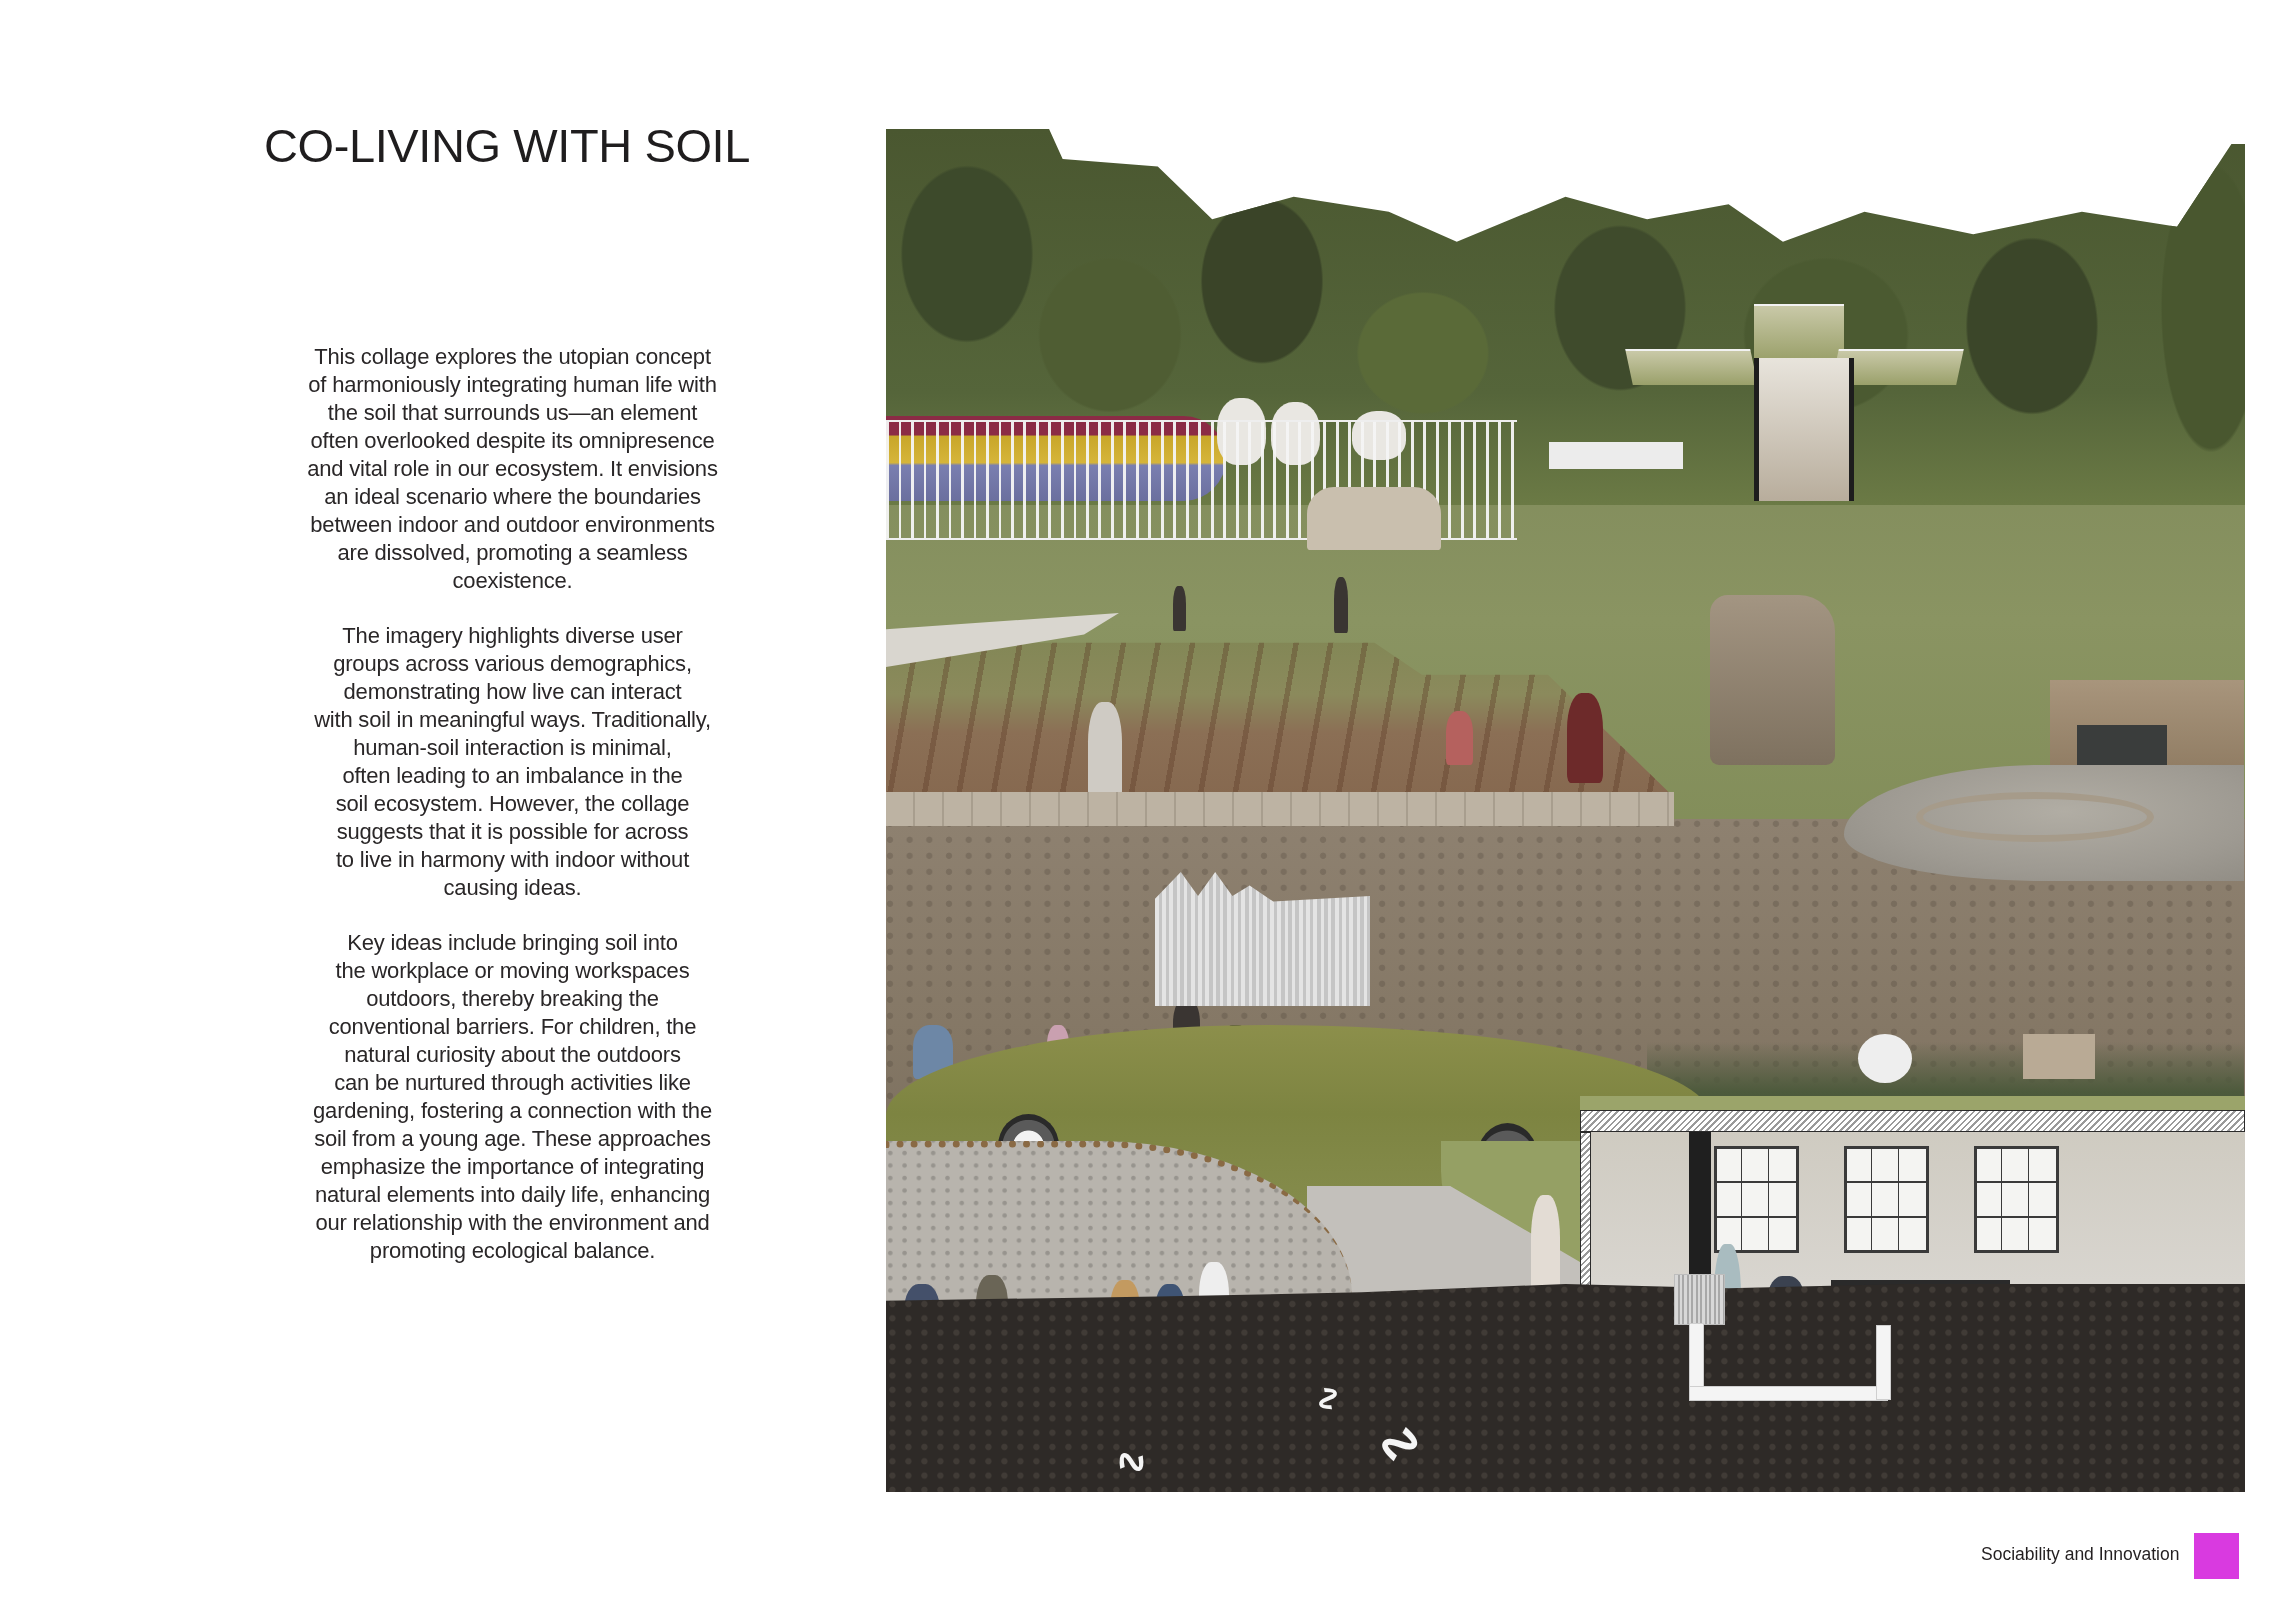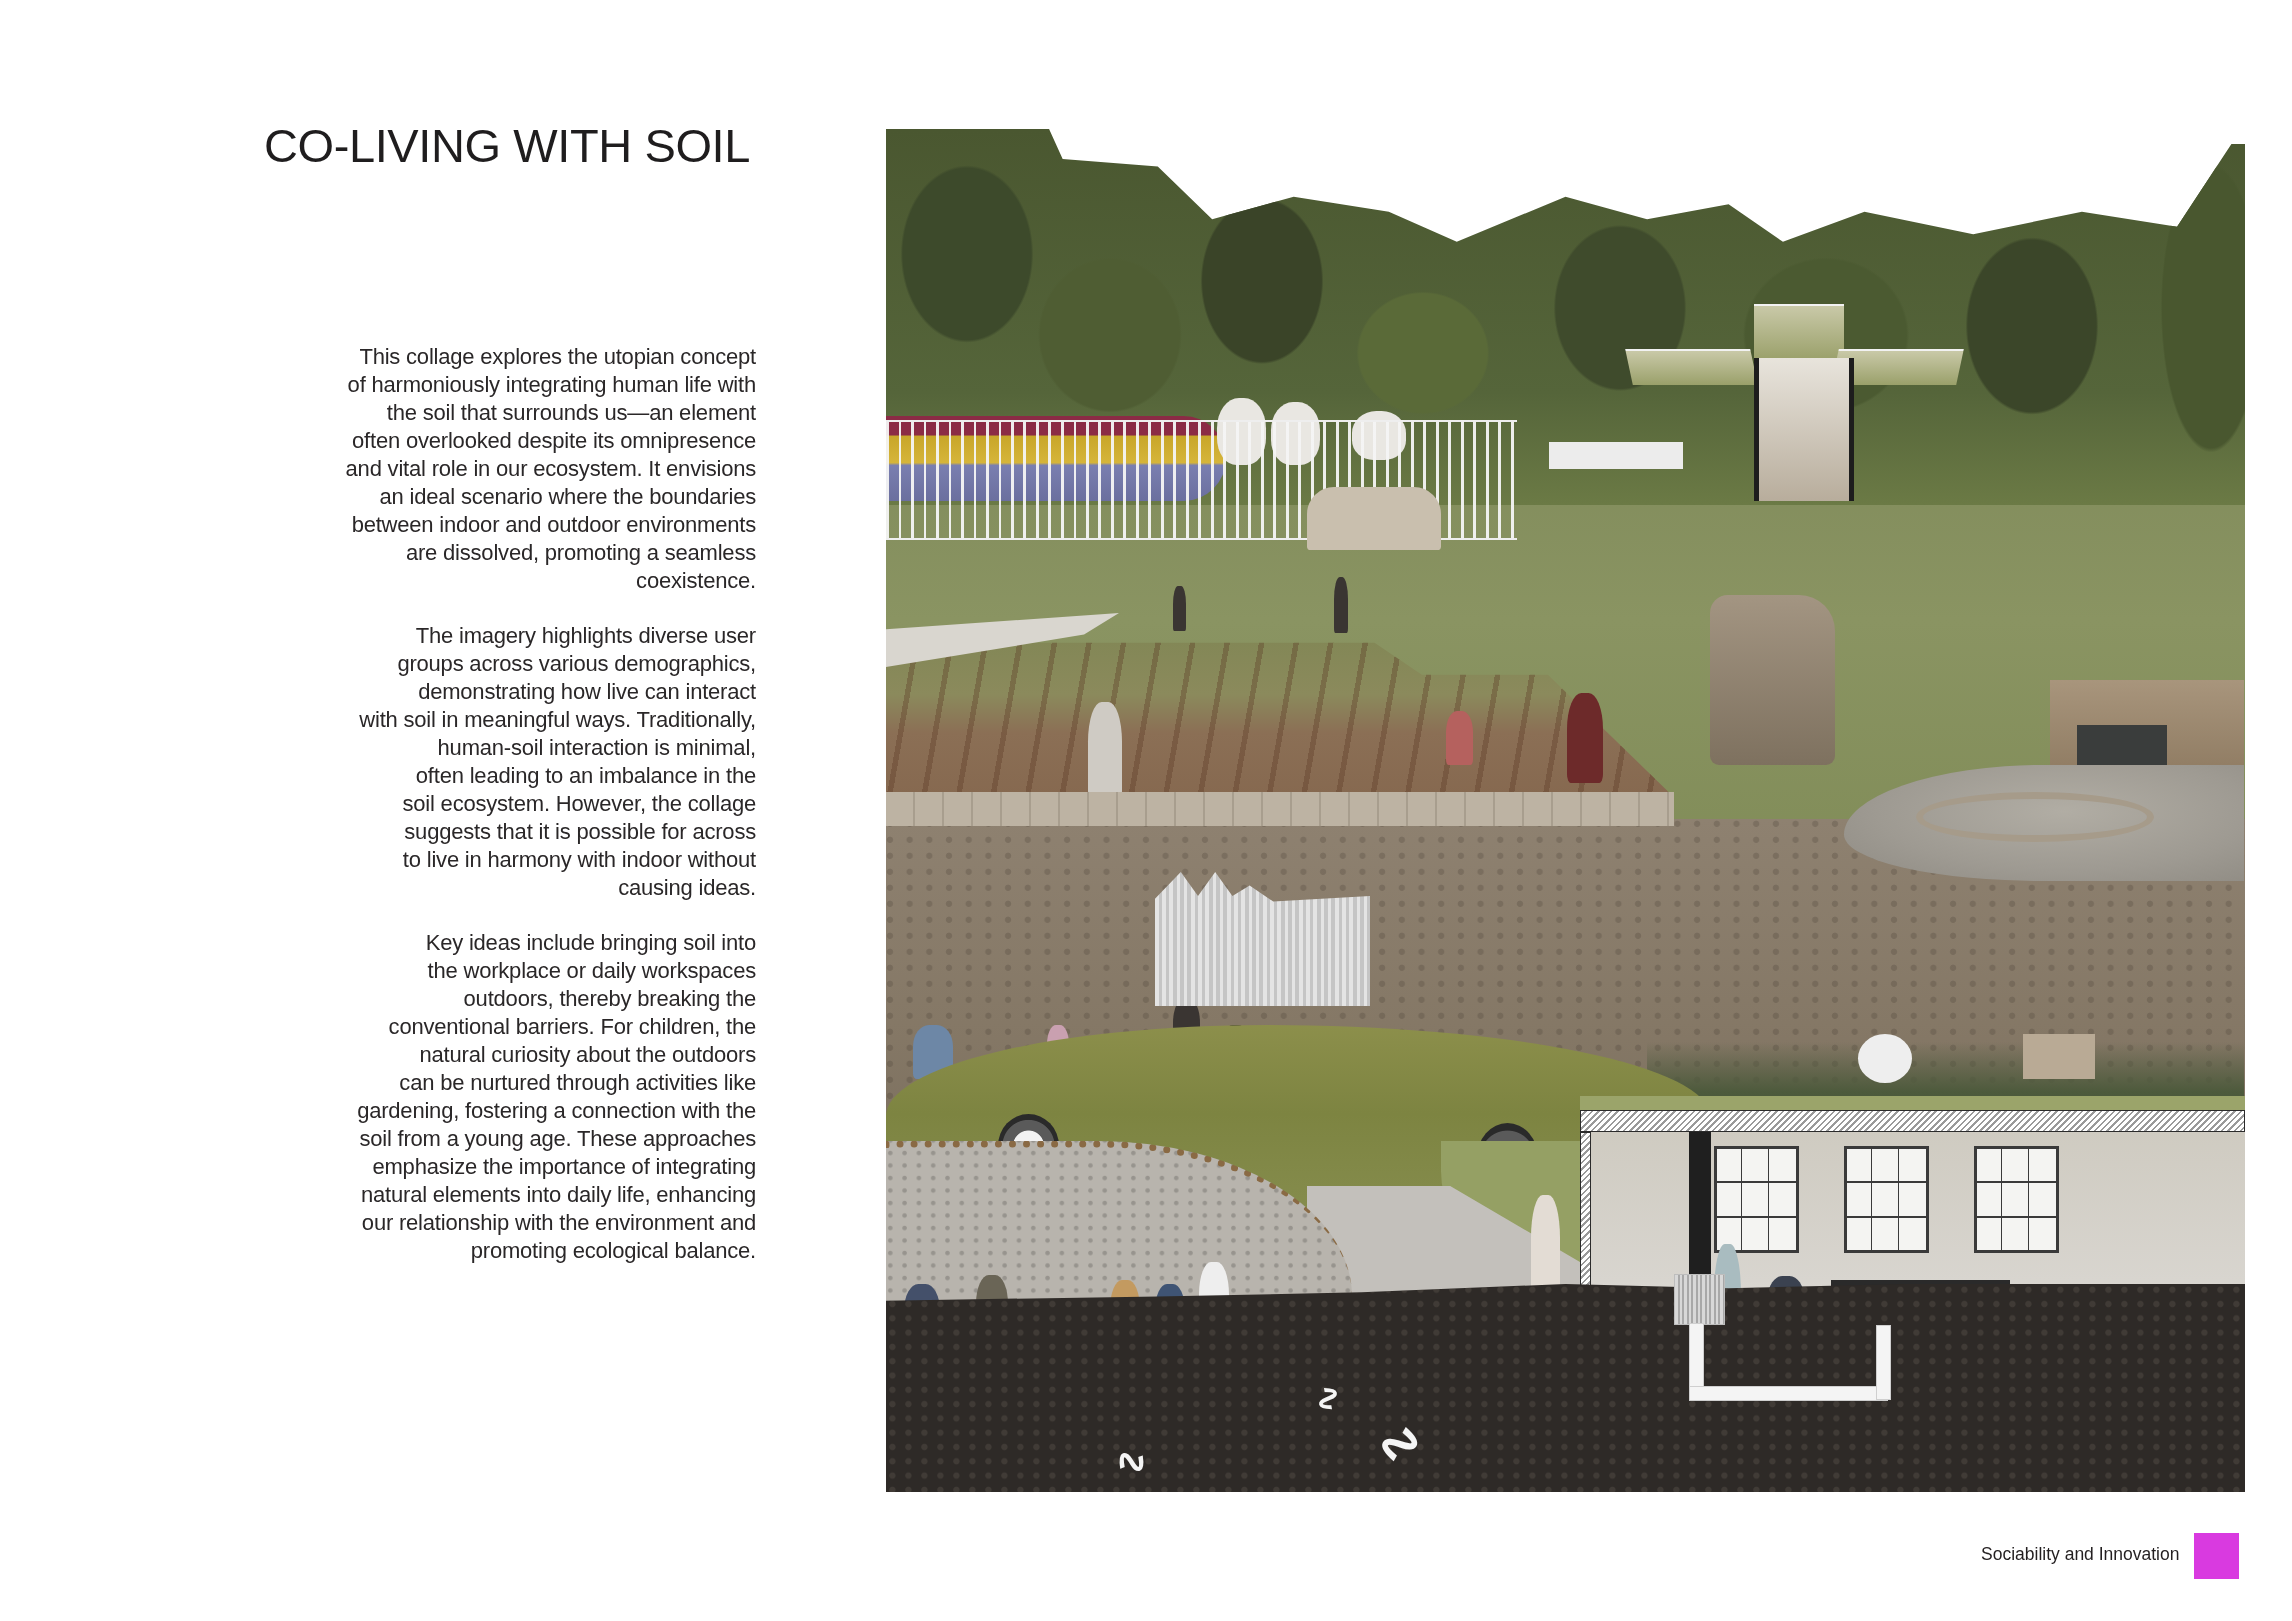--- a/index.html
+++ b/index.html
@@ -2,21 +2,21 @@
 <html style="font-size:14.3px"><head>
 <meta charset="utf-8">
 <style>
   html, body { margin: 0; padding: 0; background: #ffffff; }
   body { width: 2293px; height: 1621px; position: relative; overflow: hidden;
          font-family: "Liberation Sans", "DejaVu Sans", sans-serif; color: #231f20; }
 
   .title { position: absolute; left: 264px; top: 118px; font-size: 47px; font-weight: 400;
            letter-spacing: -0.4px; color: #1f1d1e; white-space: nowrap; margin: 0; }
 
-  .text-col { position: absolute; left: 269px; top: 343px; width: 487px; text-align: right; }
+  .text-col { position: absolute; left: 269px; top: 343px; width: 487px; text-align: center; }
   .para { font-size: 22px; line-height: 28px; color: #2a2728; margin: 0 0 27px 0; letter-spacing: -0.2px; }
   .para .ln { display: block; white-space: nowrap; }
 
   .footer-label { position: absolute; left: 1981px; top: 1544px; font-size: 17.5px; color: #231f20; white-space: nowrap; text-align: center; }
   .footer-swatch { position: absolute; left: 2194px; top: 1533px; width: 45px; height: 46px; }
 
   
   .collage { position: absolute; left: 886px; top: 129px; width: 1359px; height: 1363px; overflow: hidden; background: #ffffff; }
   .layer { position: absolute; }
 
@@ -141,21 +141,21 @@
     <span class="ln">with soil in meaningful ways. Traditionally,</span>
     <span class="ln">human-soil interaction is minimal,</span>
     <span class="ln">often leading to an imbalance in the</span>
     <span class="ln">soil ecosystem. However, the collage</span>
     <span class="ln">suggests that it is possible for across</span>
     <span class="ln">to live in harmony with indoor without</span>
     <span class="ln">causing ideas.</span>
   </p>
   <p class="para">
     <span class="ln">Key ideas include bringing soil into</span>
-    <span class="ln">the workplace or daily workspaces</span>
+    <span class="ln">the workplace or moving workspaces</span>
     <span class="ln">outdoors, thereby breaking the</span>
     <span class="ln">conventional barriers. For children, the</span>
     <span class="ln">natural curiosity about the outdoors</span>
     <span class="ln">can be nurtured through activities like</span>
     <span class="ln">gardening, fostering a connection with the</span>
     <span class="ln">soil from a young age. These approaches</span>
     <span class="ln">emphasize the importance of integrating</span>
     <span class="ln">natural elements into daily life, enhancing</span>
     <span class="ln">our relationship with the environment and</span>
     <span class="ln">promoting ecological balance.</span>

